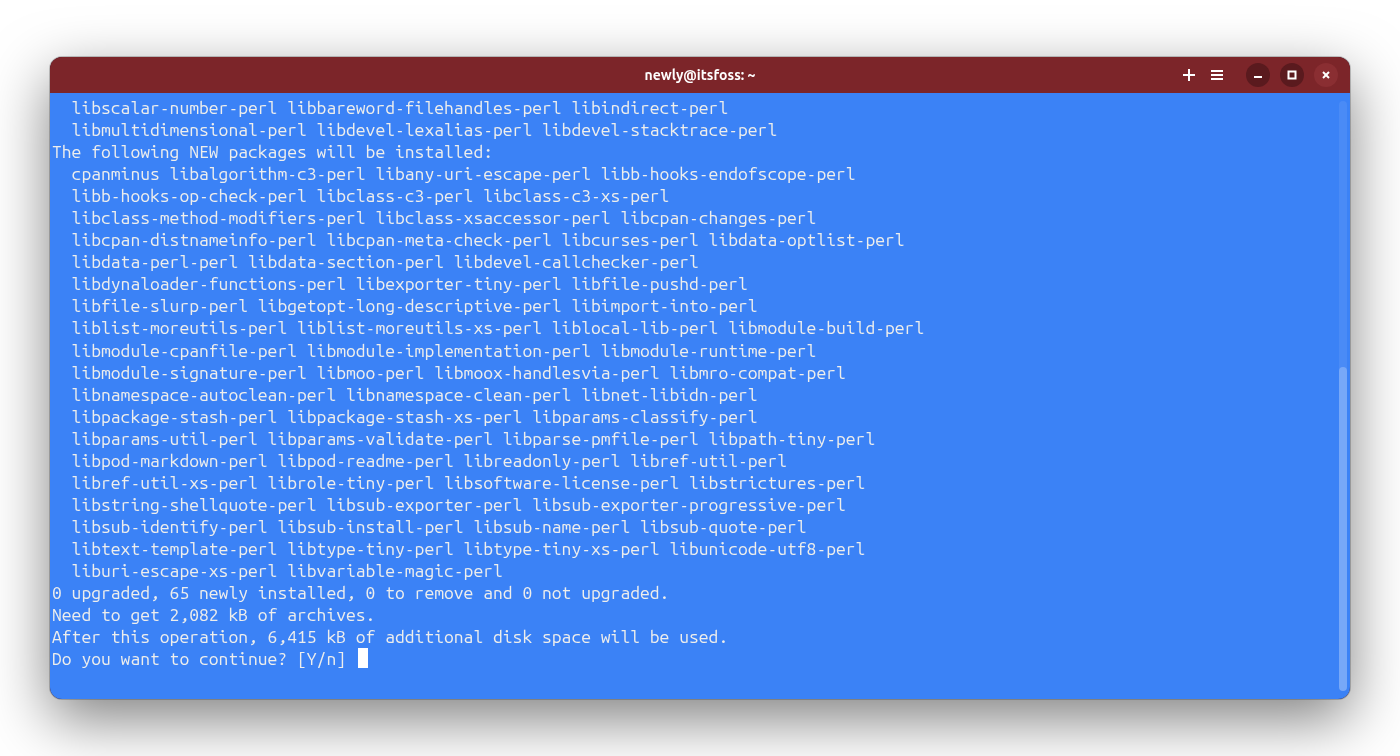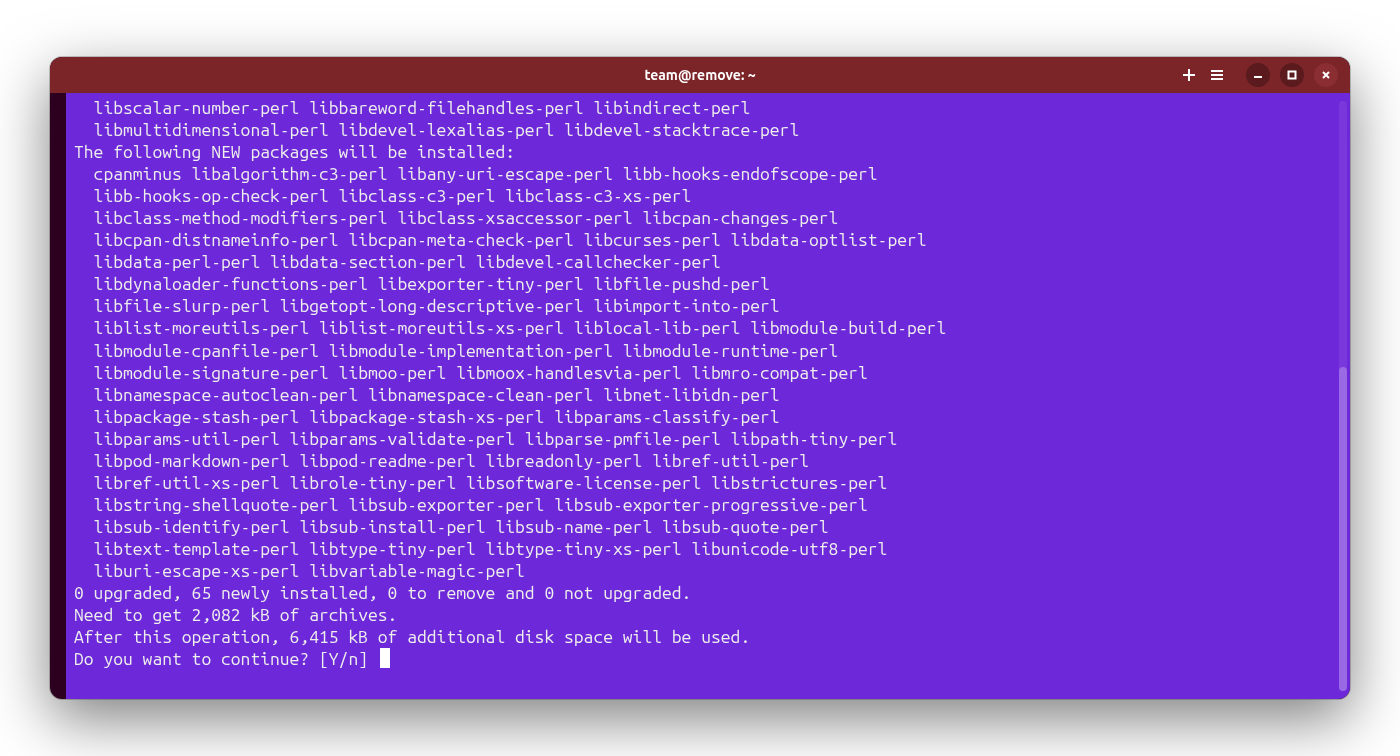--- a/index.html
+++ b/index.html
@@ -100,25 +100,24 @@
     }
 
     .window-control svg {
       stroke: #ffffff;
       fill: none;
       stroke-width: 2;
     }
 
     .terminal-body {
       flex: 1;
-      background: #6d28d9;
-      padding: 4px 8px;
+      background: #3b82f6;
+      padding: 4px 2px;
       overflow: hidden;
       position: relative;
-      margin-left: 16px;
     }
 
     .terminal-text {
       color: #eeeeec;
       font-size: 17.5px;
       line-height: 1.26;
       white-space: pre;
       font-family: 'Ubuntu Mono', 'DejaVu Sans Mono', 'Liberation Mono', monospace;
       letter-spacing: 0;
     }
@@ -151,21 +150,21 @@
       vertical-align: text-bottom;
       margin-left: 2px;
     }
   </style>
 </head>
 <body>
 
 <div class="window">
   <div class="titlebar">
     <div class="titlebar-left"></div>
-    <div class="titlebar-title">team@remove: ~</div>
+    <div class="titlebar-title">newly@itsfoss: ~</div>
     <div class="titlebar-right">
       <div class="titlebar-icon">
         <svg width="14" height="14" viewBox="0 0 14 14">
           <line x1="7" y1="1" x2="7" y2="13"></line>
           <line x1="1" y1="7" x2="13" y2="7"></line>
         </svg>
       </div>
       <div class="titlebar-icon">
         <svg width="14" height="14" viewBox="0 0 14 14">
           <line x1="1" y1="3" x2="13" y2="3"></line>

